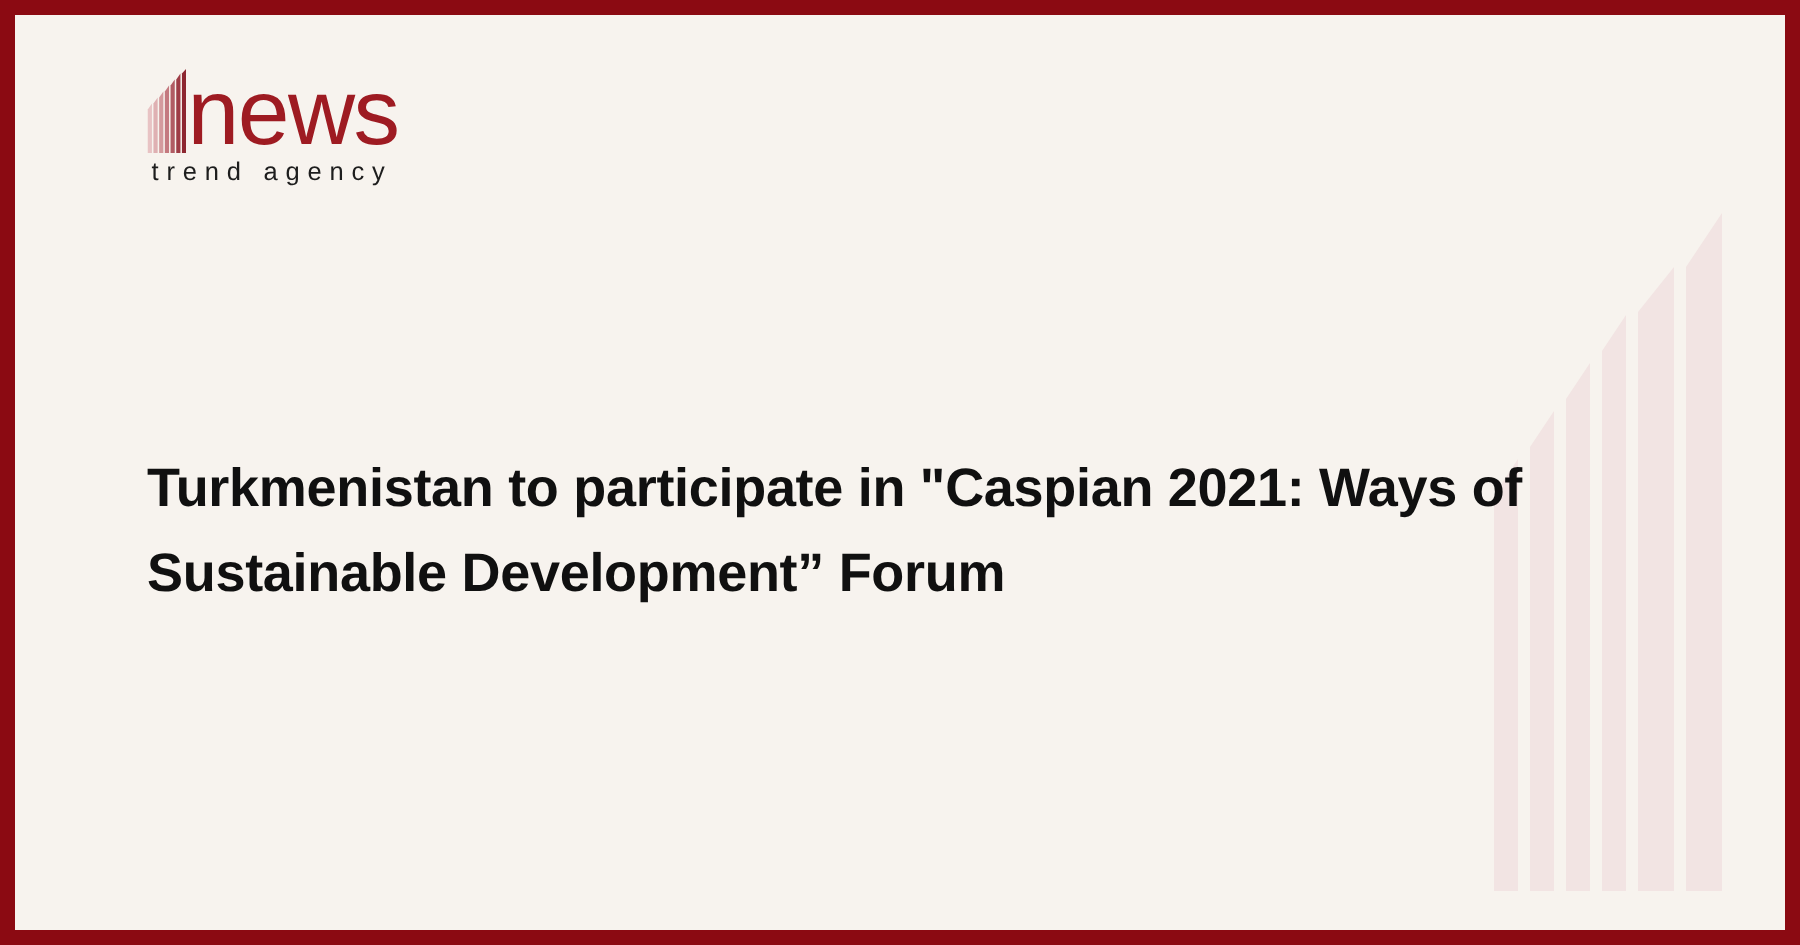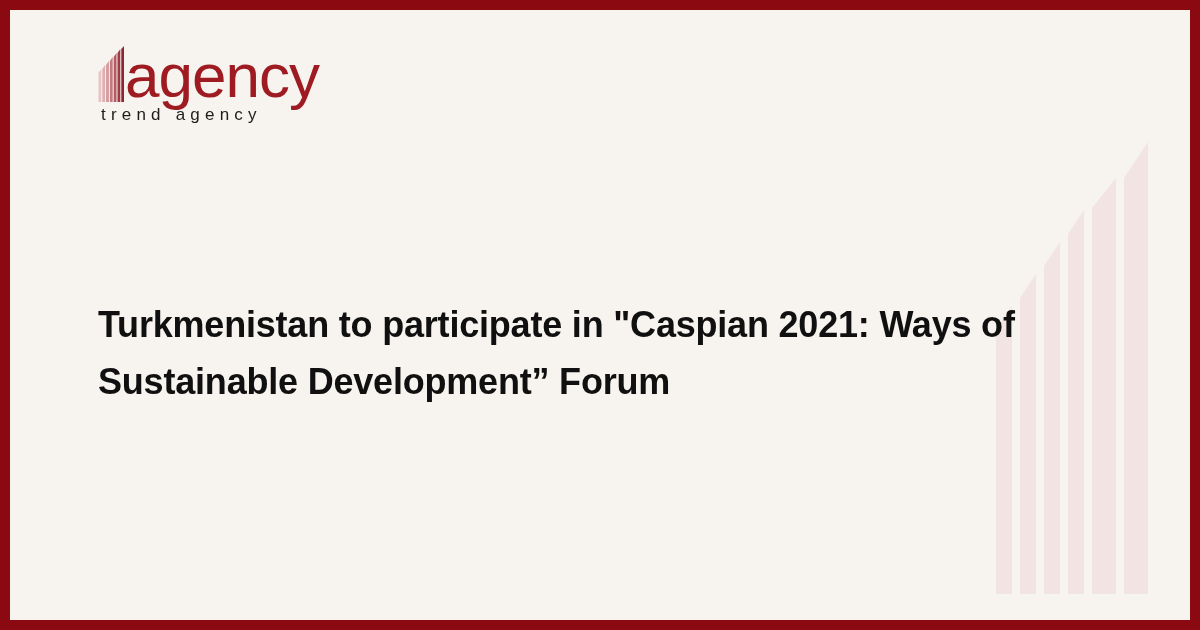--- a/index.html
+++ b/index.html
@@ -120,20 +120,20 @@
         <svg viewBox="0 0 26 56" preserveAspectRatio="none" aria-hidden="true">
           <path d="M0.5 27 L3.3 23 L3.3 56 L0.5 56 Z" fill="#e8c3c4"></path>
           <path d="M4.3 23 L7.1 19 L7.1 56 L4.3 56 Z" fill="#dfb0b2"></path>
           <path d="M8.1 19 L10.9 15 L10.9 56 L8.1 56 Z" fill="#d49a9d"></path>
           <path d="M11.9 15 L14.7 11 L14.7 56 L11.9 56 Z" fill="#c4797f"></path>
           <path d="M15.7 11 L18.5 7 L18.5 56 L15.7 56 Z" fill="#b15c64"></path>
           <path d="M19.5 7 L22.3 3 L22.3 56 L19.5 56 Z" fill="#9e3c46"></path>
           <path d="M23.3 3 L26 0 L26 56 L23.3 56 Z" fill="#8d2630"></path>
         </svg>
       </span>
-      <span class="logo-word">agency</span>
+      <span class="logo-word">news</span>
     </div>
     <div class="logo-sub">trend agency</div>
   </div>
 
   <h1 class="headline">Turkmenistan to participate in "Caspian 2021: Ways of Sustainable Development” Forum</h1>
 
 </div>
 
 </body></html>

